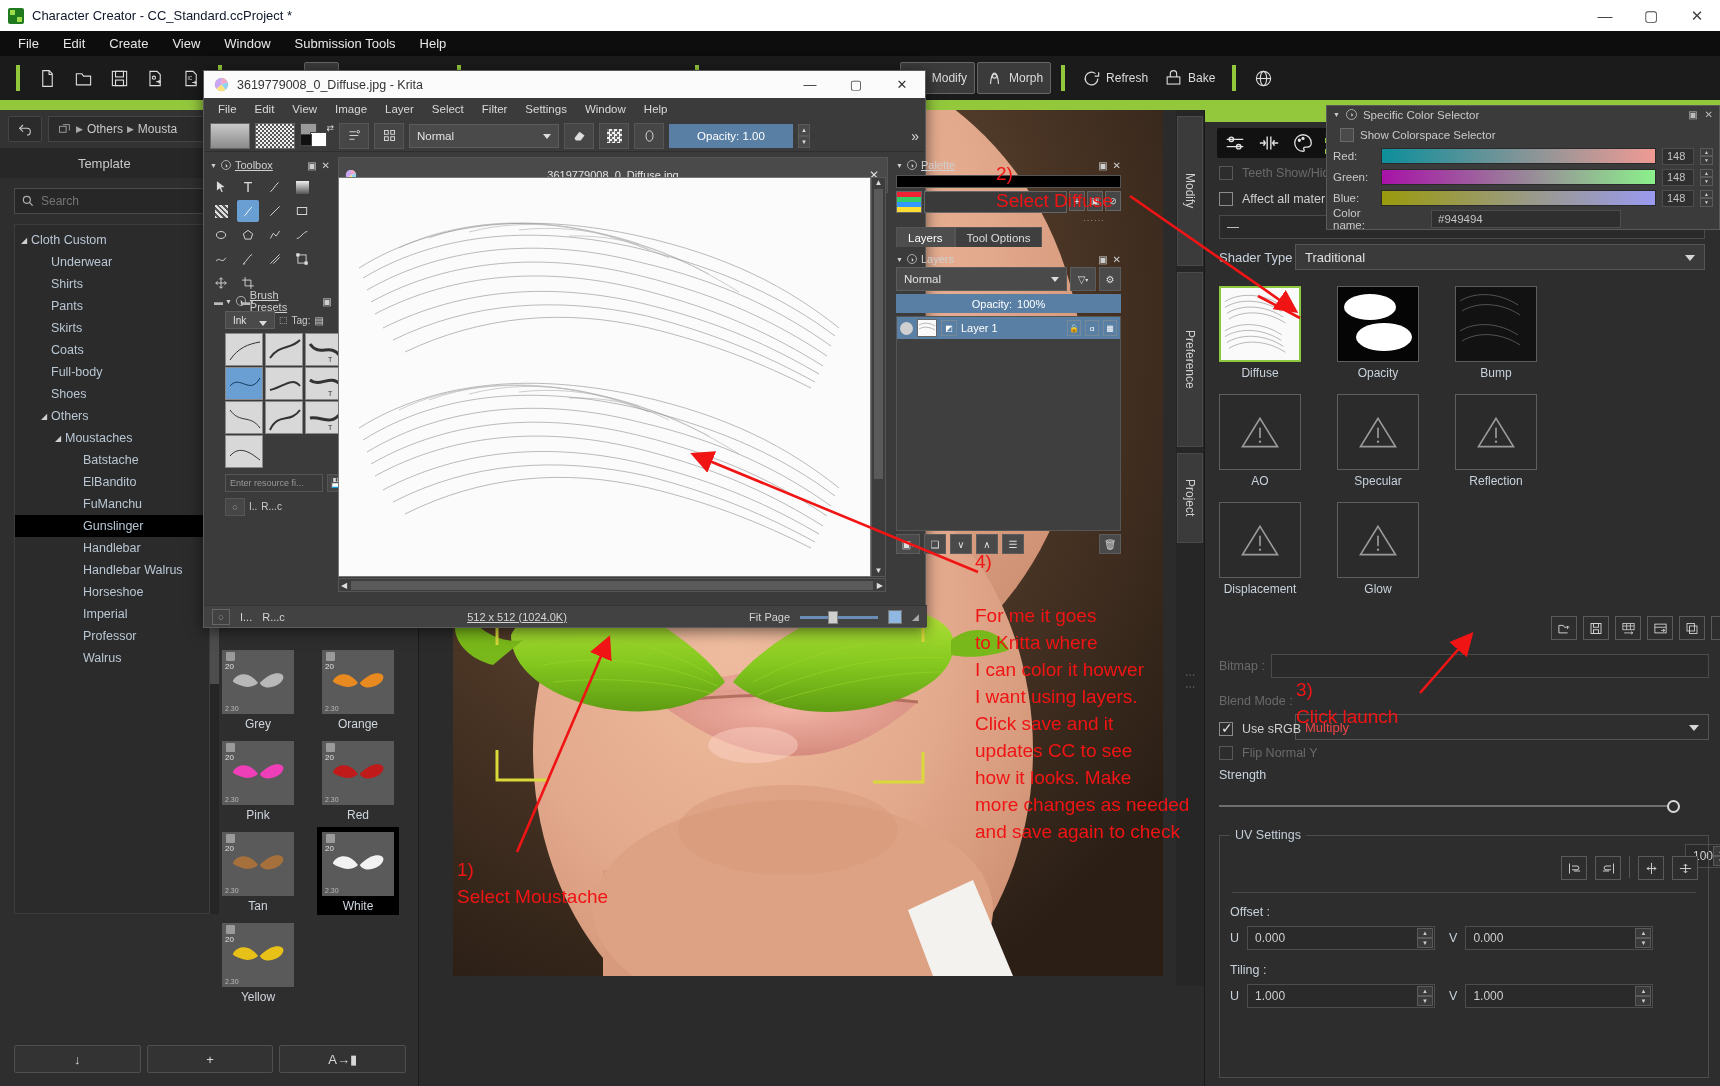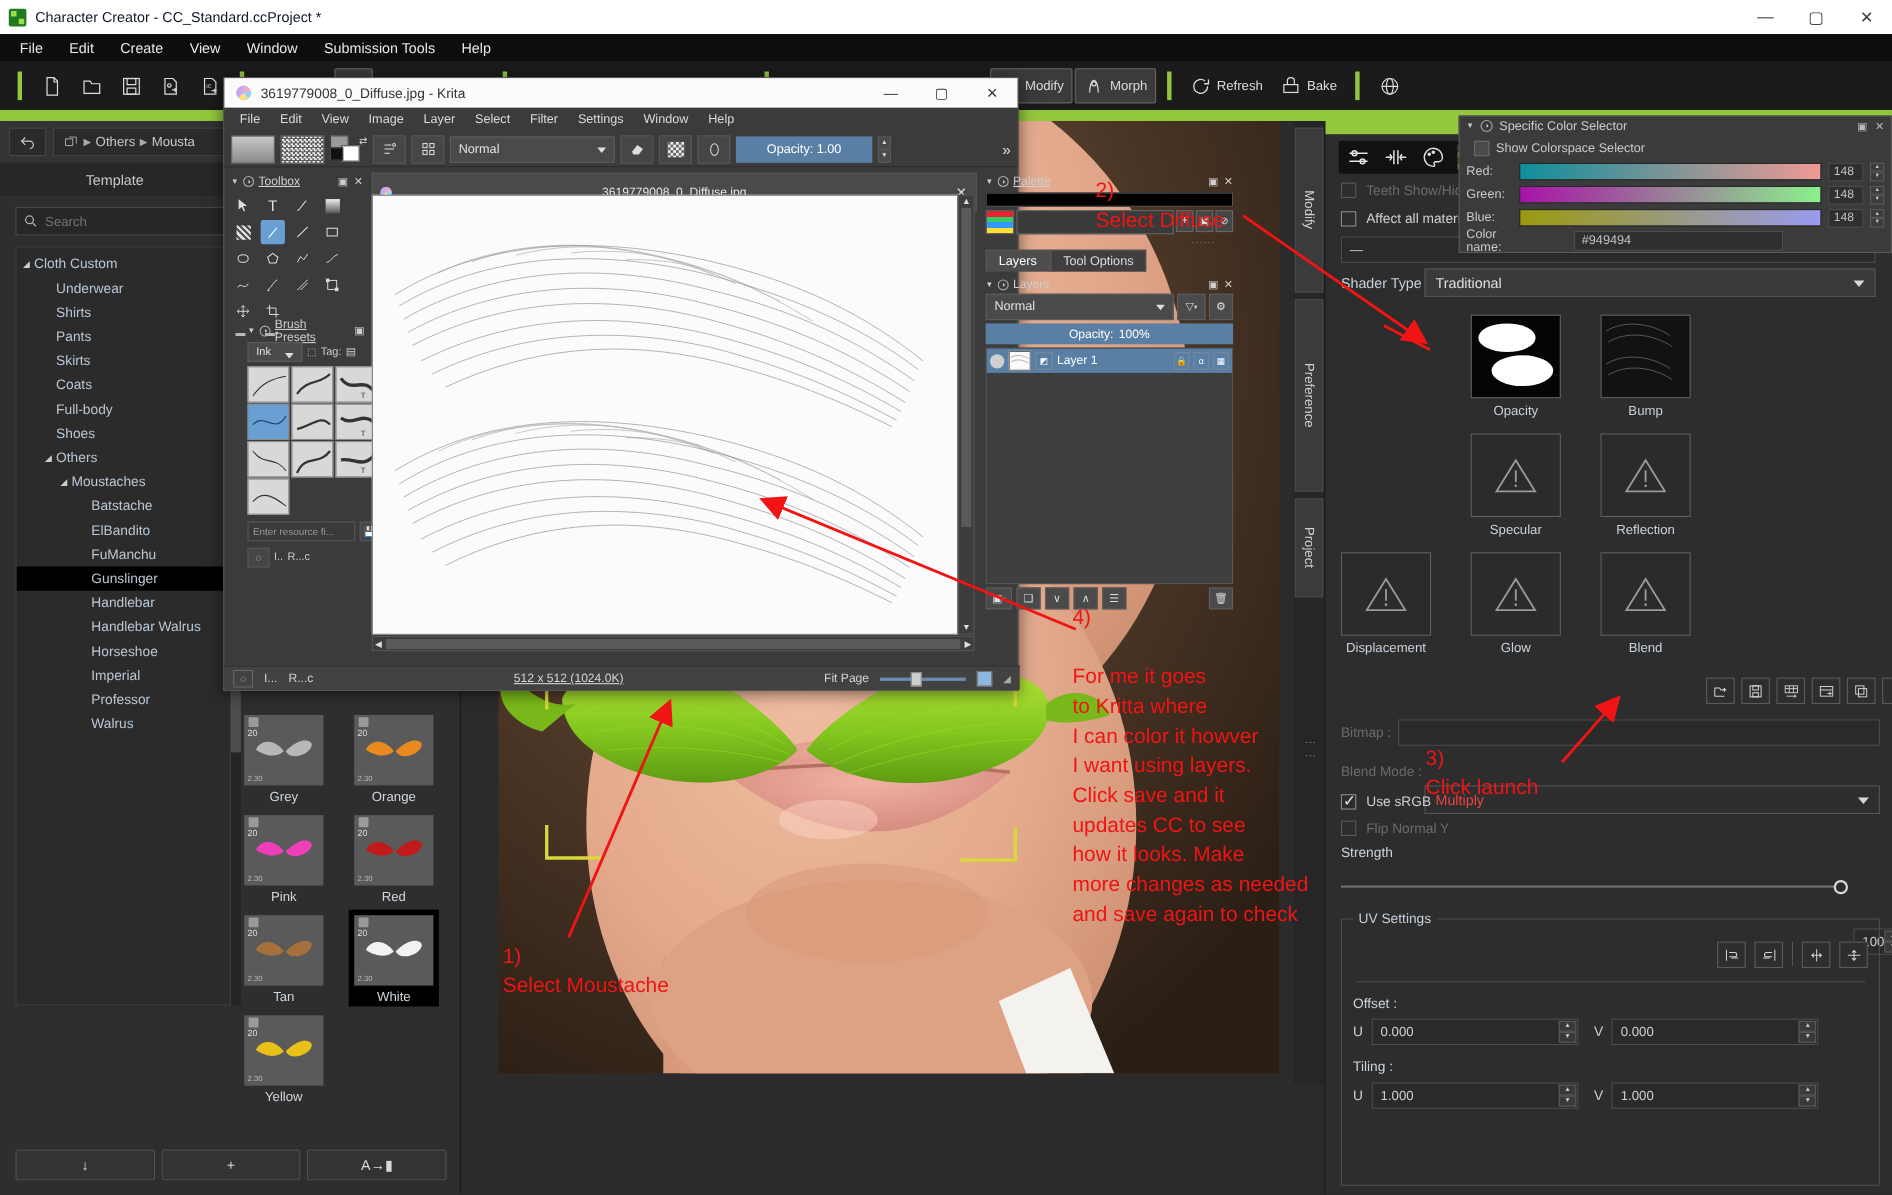--- a/index.html
+++ b/index.html
@@ -744,20 +744,38 @@
     <span class="chkbox"></span>
     <span>Affect all materials</span>
   </div>
 
   <div class="abs rp-input" style="left:14px; top:105px; width:486px;">—</div>
 
   <div class="abs" style="left:14px; top:140px; font-size:13px; color:#c8d2dc;">Shader Type :</div>
   <div class="abs rp-combo" style="left:90px; top:134px; width:410px;">Traditional</div>
 
   <div class="abs" id="map-grid" style="left:14px; top:176px; width:490px; height:320px;">
+      <div class="map-cell" style="left: 0px; top: 0px;">
+        <div class="map-box sel">
+          <svg width="80" height="74" viewBox="0 0 80 74">
+            <rect width="80" height="74" fill="#fafafa"></rect>
+            <g stroke="#6b6b6b" stroke-width="0.6" fill="none" opacity="0.8">
+              <path d="M4 14C20 4 44 6 62 18"></path>
+              <path d="M4 20C20 10 44 12 62 24"></path>
+              <path d="M6 26C22 16 46 18 64 30"></path>
+              <path d="M8 32C24 22 48 24 66 36"></path>
+              <path d="M4 44C20 34 44 36 62 48"></path>
+              <path d="M4 50C20 40 44 42 62 54"></path>
+              <path d="M6 56C22 46 46 48 64 60"></path>
+              <path d="M8 62C24 52 48 54 66 66"></path>
+            </g>
+          </svg>
+        </div>
+        <div class="map-label">Diffuse</div>
+      </div>
       <div class="map-cell" style="left: 118px; top: 0px;">
         <div class="map-box">
           <svg width="80" height="74" viewBox="0 0 80 74">
             <rect width="80" height="74" fill="#050505"></rect>
             <ellipse cx="32" cy="20" rx="26" ry="13" fill="#fff"></ellipse>
             <ellipse cx="46" cy="50" rx="28" ry="14" fill="#fff"></ellipse>
           </svg>
         </div>
         <div class="map-label">Opacity</div>
       </div>
@@ -768,20 +786,30 @@
             <g stroke="#909090" stroke-width="0.6" fill="none" opacity="0.85">
               <path d="M4 14C20 4 44 6 62 18"></path>
               <path d="M6 24C22 14 46 16 64 28"></path>
               <path d="M4 44C20 34 44 36 62 48"></path>
               <path d="M6 54C22 44 46 46 64 58"></path>
             </g>
           </svg>
         </div>
         <div class="map-label">Bump</div>
       </div>
+      <div class="map-cell" style="left: 0px; top: 108px;">
+        <div class="map-box">
+          <svg class="warn-tri" viewBox="0 0 48 42" fill="none" stroke="#9a9a9a" stroke-width="2">
+            <path d="M24 4 L45 38 H3 Z"></path>
+            <path d="M24 16v11" stroke-linecap="round"></path>
+            <circle cx="24" cy="32" r="1.4" fill="#9a9a9a" stroke="none"></circle>
+          </svg>
+        </div>
+        <div class="map-label">AO</div>
+      </div>
       <div class="map-cell" style="left: 118px; top: 108px;">
         <div class="map-box">
           <svg class="warn-tri" viewBox="0 0 48 42" fill="none" stroke="#9a9a9a" stroke-width="2">
             <path d="M24 4 L45 38 H3 Z"></path>
             <path d="M24 16v11" stroke-linecap="round"></path>
             <circle cx="24" cy="32" r="1.4" fill="#9a9a9a" stroke="none"></circle>
           </svg>
         </div>
         <div class="map-label">Specular</div>
       </div>
@@ -807,30 +835,20 @@
       </div>
       <div class="map-cell" style="left: 118px; top: 216px;">
         <div class="map-box">
           <svg class="warn-tri" viewBox="0 0 48 42" fill="none" stroke="#9a9a9a" stroke-width="2">
             <path d="M24 4 L45 38 H3 Z"></path>
             <path d="M24 16v11" stroke-linecap="round"></path>
             <circle cx="24" cy="32" r="1.4" fill="#9a9a9a" stroke="none"></circle>
           </svg>
         </div>
         <div class="map-label">Glow</div>
-      </div>
-      <div class="map-cell" style="left: 236px; top: 216px;">
-        <div class="map-box">
-          <svg class="warn-tri" viewBox="0 0 48 42" fill="none" stroke="#9a9a9a" stroke-width="2">
-            <path d="M24 4 L45 38 H3 Z"></path>
-            <path d="M24 16v11" stroke-linecap="round"></path>
-            <circle cx="24" cy="32" r="1.4" fill="#9a9a9a" stroke="none"></circle>
-          </svg>
-        </div>
-        <div class="map-label">Blend</div>
       </div>
     </div>
 
   <div class="abs" style="left:346px; top:506px; display:flex; gap:6px;">
     <div class="ic-btn">
       <svg width="17" height="15" viewBox="0 0 24 24" fill="none" stroke="#d4d4d4" stroke-width="1.5">
           <path d="M3 19V7h7l2 3h3"></path>
           <path d="M17 13v-5M14.5 10.5L17 8l2.5 2.5"></path>
           <path d="M3 19h14"></path>
         </svg>

